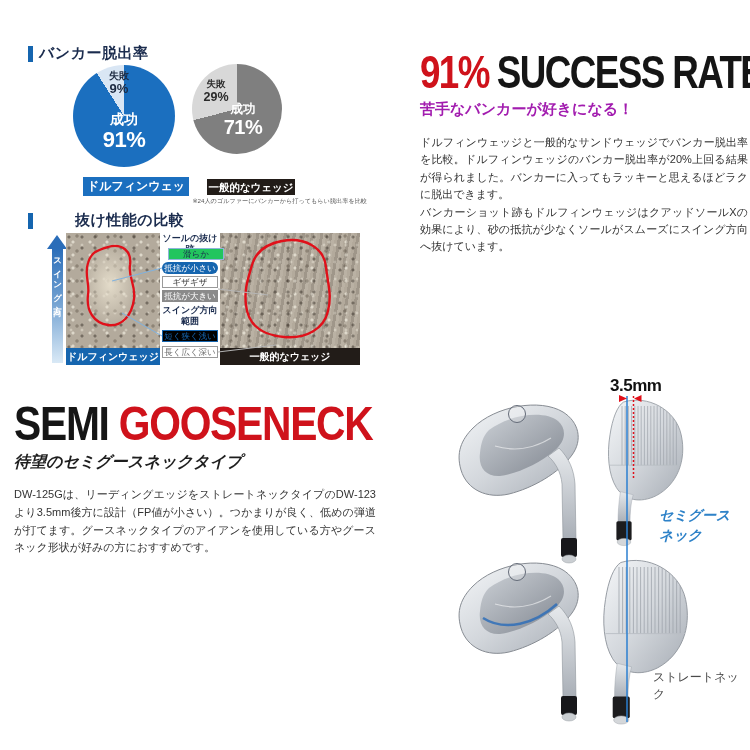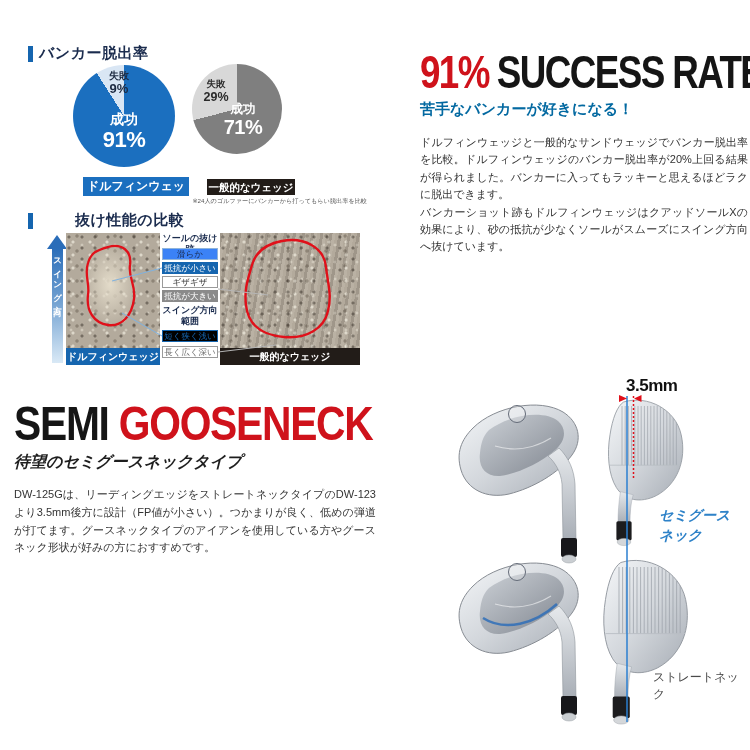--- a/index.html
+++ b/index.html
@@ -59,48 +59,48 @@
     background:repeating-linear-gradient(100deg, rgba(40,32,26,.14) 0 3px, rgba(255,250,240,.09) 3px 6px, transparent 6px 9px);}
   .sand svg{position:absolute;left:0;top:0;}
   .img-bar{position:absolute;left:0;bottom:0;width:100%;height:17px;color:#fff;
     font-weight:bold;font-size:10px;text-align:center;line-height:17px;}
   #sand-left .img-bar{background:#1565af;}
   #sand-right .img-bar{background:#221c18;}
   #ann-col{position:absolute;left:110px;top:0;width:56px;height:132px;}
   .ann-h{position:absolute;left:0;width:56px;text-align:center;font-size:9px;font-weight:bold;color:#1b2c4e;line-height:1.2;}
   .ab{position:absolute;left:0;width:56px;height:12px;font-size:8.5px;line-height:11px;text-align:center;
       border:1px solid transparent;white-space:nowrap;}
-  #ab-smooth{top:15px;background:#3b82f6;border-color:#8fb4da;color:#1b2c4e;}
-  #ab-lowres{top:29px;background:#1565af;color:#fff;}
+  #ab-smooth{top:15px;background:#22c55e;border-color:#8fb4da;color:#1b2c4e;margin-left:6px;}
+  #ab-lowres{top:29px;background:#1565af;color:#fff;border-radius:6px;}
   #ab-jagged{top:43px;background:#fff;border-color:#9a9a9a;color:#333;}
   #ab-hires{top:57px;background:#8a8a8a;color:#fff;}
   #ann-contact{top:72px;}
   #ab-short{top:97px;background:#000000;border-color:#1565af;color:#1565af;}
   #ab-long{top:113px;background:#fff;border-color:#9a9a9a;color:#707070;}
   #connectors{position:absolute;left:0;top:0;pointer-events:none;}
 
   
   .big-head{position:absolute;font-weight:bold;white-space:nowrap;color:#151515;
     transform:scaleX(.8);transform-origin:left top;letter-spacing:-2px;}
   #success-head{left:420px;top:45px;font-size:46px;}
   #success-head .red{color:#cf121b;}
   #success-head .rest{margin-left:10px;}
-  #success-sub{position:absolute;left:420px;top:100px;font-size:15px;font-weight:bold;color:#0369a1;}
+  #success-sub{position:absolute;left:420px;top:100px;font-size:15px;font-weight:bold;color:#a21caf;}
   #success-body{position:absolute;left:420px;top:134px;width:328px;font-size:11px;line-height:1.58;color:#333;text-align:justify;}
   #success-body p{margin:0;}
 
   
   #goose-head{left:14px;top:396px;font-size:48px;letter-spacing:-1.5px;transform:scaleX(.85);}
   #goose-head .red{color:#cf121b;}
   #goose-sub{position:absolute;left:14px;top:452px;font-size:16px;font-weight:bold;color:#1e1e1e;font-style:italic;}
   #goose-body{position:absolute;left:14px;top:486px;width:362px;font-size:11px;line-height:1.62;color:#333;text-align:justify;}
 
   
   #club-figure{position:absolute;left:430px;top:388px;}
-  #offset-label{position:absolute;left:610px;top:376px;font-size:17px;font-weight:bold;color:#111;letter-spacing:-.5px;margin-left:16px;}
+  #offset-label{position:absolute;left:610px;top:376px;font-size:17px;font-weight:bold;color:#111;letter-spacing:-.5px;}
   #semi-label{position:absolute;left:659px;top:505px;color:#2e82c8;font-weight:bold;font-size:14px;line-height:1.45;font-style:italic;}
   #straight-label{position:absolute;left:653px;top:669px;color:#4a4a4a;font-size:12px;}
 </style>
 </head>
 <body>
 
 <div id="stage" data-name="product-page">
 
   <div class="sec-h" id="hdr-bunker" data-name="section-title-bunker-escape">
     <span class="bar" data-name="heading-accent-bar"></span>

